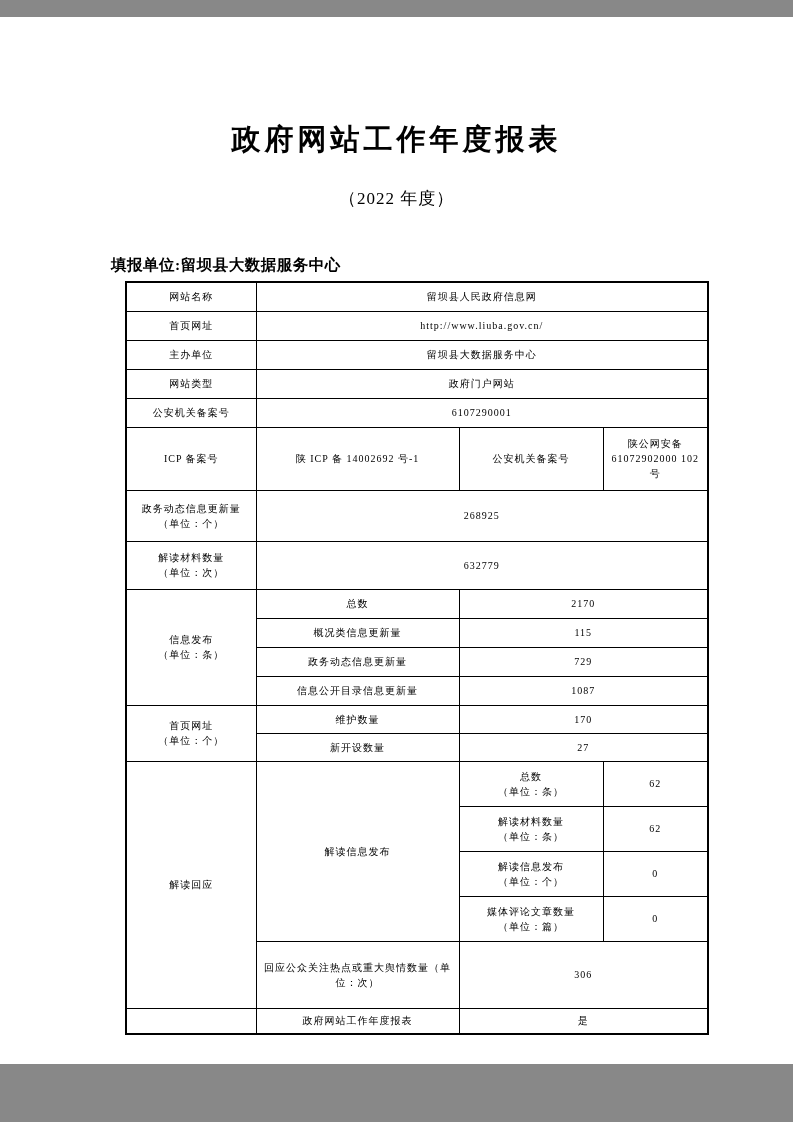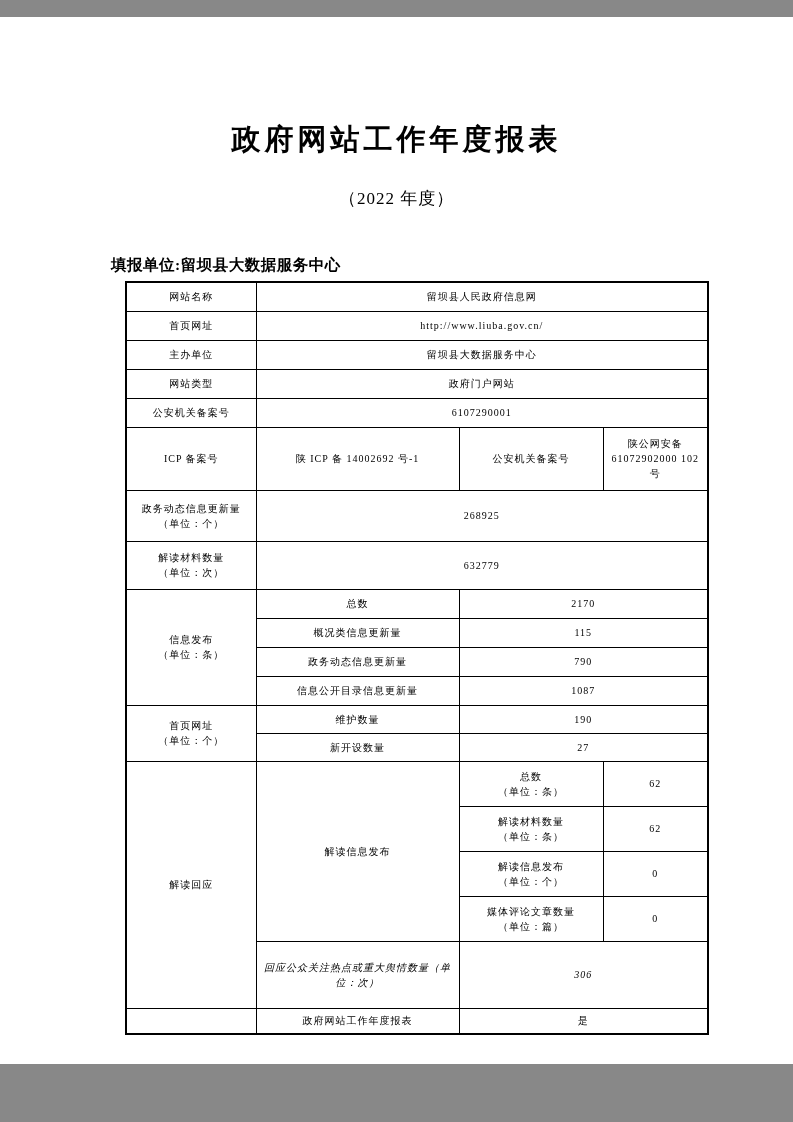--- a/index.html
+++ b/index.html
@@ -56,21 +56,21 @@
     overflow: hidden;
   }
   table.report { border: 2px solid #000; }
   tr.r-basic    { height: 29px; }
   tr.r-icp      { height: 63px; }
   tr.r-visitors { height: 51px; }
   tr.r-visits   { height: 48px; }
   tr.r-info     { height: 29px; }
   tr.r-col      { height: 28px; }
   tr.r-interp   { height: 45px; }
-  tr.r-hot      { height: 67px; font-style: italic; }
+  tr.r-hot      { height: 67px; }
   tr.r-service  { height: 26px; }
   td.hot-label { padding: 1px 22px; }
   .page-number {
     position: absolute;
     top: 1046px;
     left: 0;
     right: 0;
     text-align: center;
     font-size: 16px;
   }
@@ -141,34 +141,34 @@
       </td>
       <td>总数</td>
       <td colspan="2">2170</td>
     </tr>
     <tr class="r-info">
       <td>概况类信息更新量</td>
       <td colspan="2">115</td>
     </tr>
     <tr class="r-info">
       <td>政务动态信息更新量</td>
-      <td colspan="2">790</td>
+      <td colspan="2">729</td>
     </tr>
     <tr class="r-info">
       <td>信息公开目录信息更新量</td>
       <td colspan="2">1087</td>
     </tr>
 
     <tr class="r-col">
       <td rowspan="2">
         <div>首页网址</div>
         <div>（单位：个）</div>
       </td>
       <td>维护数量</td>
-      <td colspan="2">190</td>
+      <td colspan="2">170</td>
     </tr>
     <tr class="r-col">
       <td>新开设数量</td>
       <td colspan="2">27</td>
     </tr>
 
     <tr class="r-interp">
       <td rowspan="5">解读回应</td>
       <td rowspan="4">解读信息发布</td>
       <td>

